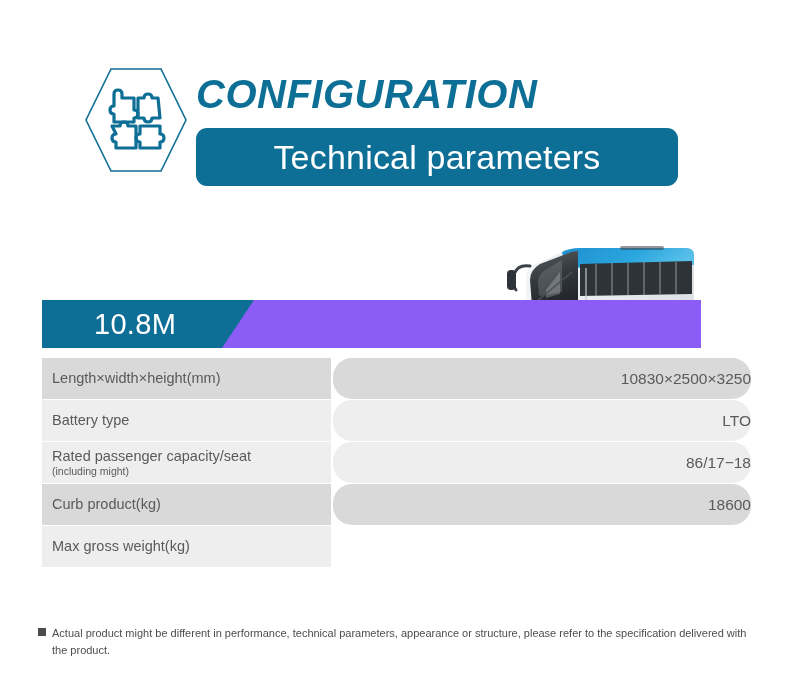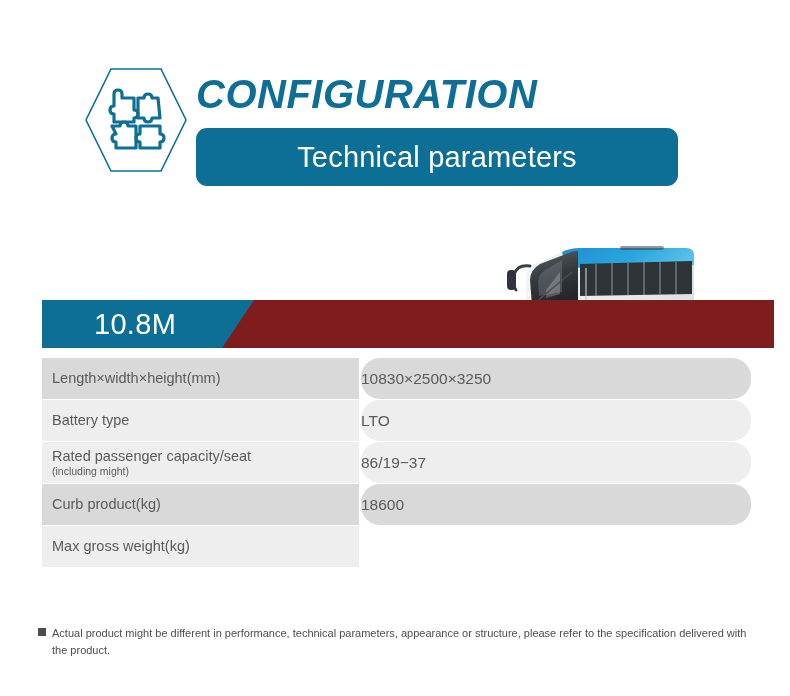--- a/index.html
+++ b/index.html
@@ -45,40 +45,40 @@
     left: 172px; top: 112px;
     width: 482px; height: 58px;
     background: #0e6f96;
     border-radius: 11px;
     display: flex;
     align-items: center;
     justify-content: center;
   }
   #tech-pill-label {
     color: #ffffff;
-    font-size: 29px;
+    font-size: 34px;
     font-weight: normal;
     letter-spacing: 0.2px;
     white-space: nowrap;
   }
 
   
   #bus-figure {
     position: absolute;
     left: 500px; top: 232px;
     width: 200px; height: 116px;
   }
   #bus-figure svg { display: block; }
 
   
   #model-banner {
     position: absolute;
     left: 42px; top: 300px;
-    width: 732px; height: 48px;
-    background: #7f1d1d;
+    width: 659px; height: 48px;
+    background: #8b5cf6;
     overflow: hidden;
   }
   #model-banner-accent {
     position: absolute;
     left: 0; top: 0;
     width: 212px; height: 48px;
     background: #0e6f96;
     clip-path: polygon(0 0, 212px 0, 180px 48px, 0 48px);
   }
   #model-label {
@@ -104,37 +104,37 @@
     display: flex;
     height: 41px;
     margin-bottom: 1px;
   }
   .spec-row.alt-dark  .spec-label-cell,
   .spec-row.alt-dark  .spec-value-cell { background: #d9d9d9; }
   .spec-row.alt-light .spec-label-cell,
   .spec-row.alt-light .spec-value-cell { background: #eeeeee; }
 
   .spec-label-cell {
-    width: 317px;
+    width: 289px;
     padding-left: 10px;
     display: flex;
     flex-direction: column;
     justify-content: center;
     box-sizing: border-box;
   }
   .spec-divider {
     width: 2px;
     background: #ffffff;
     flex: none;
   }
   .spec-value-cell {
     flex: 1;
     display: flex;
     align-items: center;
-    justify-content: flex-start;
+    justify-content: flex-end;
     border-radius: 19px;
   }
   .spec-label-main {
     font-size: 14.5px;
     color: #5a5a5a;
     line-height: 17px;
     white-space: nowrap;
   }
   .spec-label-sub {
     font-size: 10.5px;
@@ -304,21 +304,21 @@
   </div>
 
 
   <div class="spec-row alt-light">
     <div class="spec-label-cell">
       <span class="spec-label-main">Rated passenger capacity/seat</span>
       <span class="spec-label-sub">(including might)</span>
     </div>
     <div class="spec-divider"></div>
     <div class="spec-value-cell">
-      <span class="spec-value-text">86/19−37</span>
+      <span class="spec-value-text">86/17−18</span>
     </div>
   </div>
 
   <div class="spec-row alt-dark">
     <div class="spec-label-cell">
       <span class="spec-label-main">Curb product(kg)</span>
     </div>
     <div class="spec-divider"></div>
     <div class="spec-value-cell">
       <span class="spec-value-text">18600</span>

